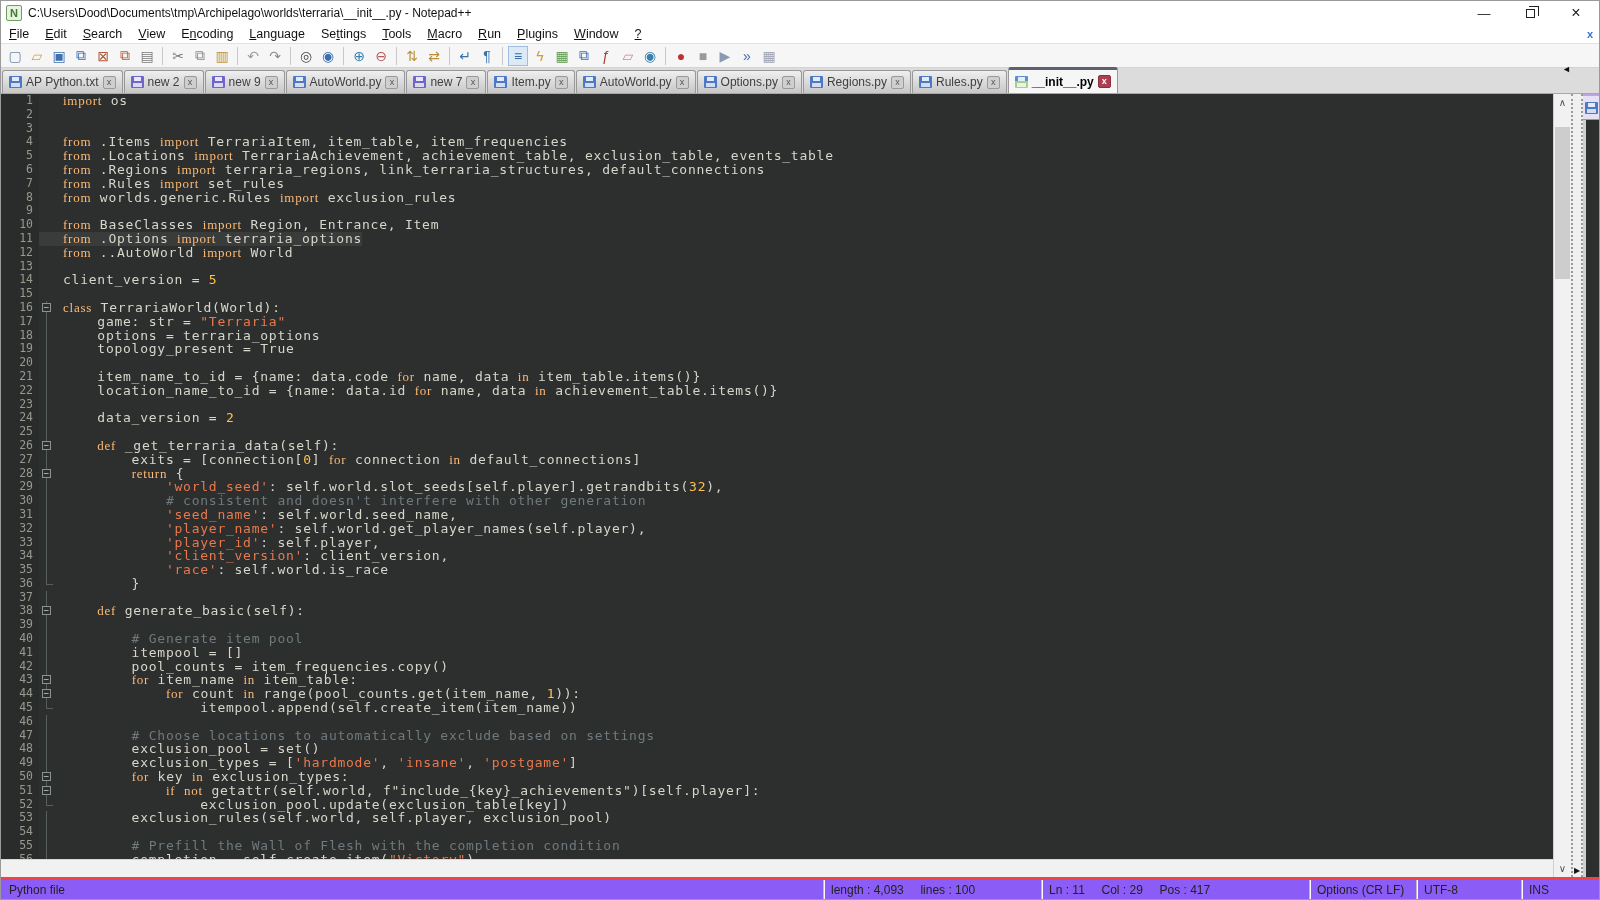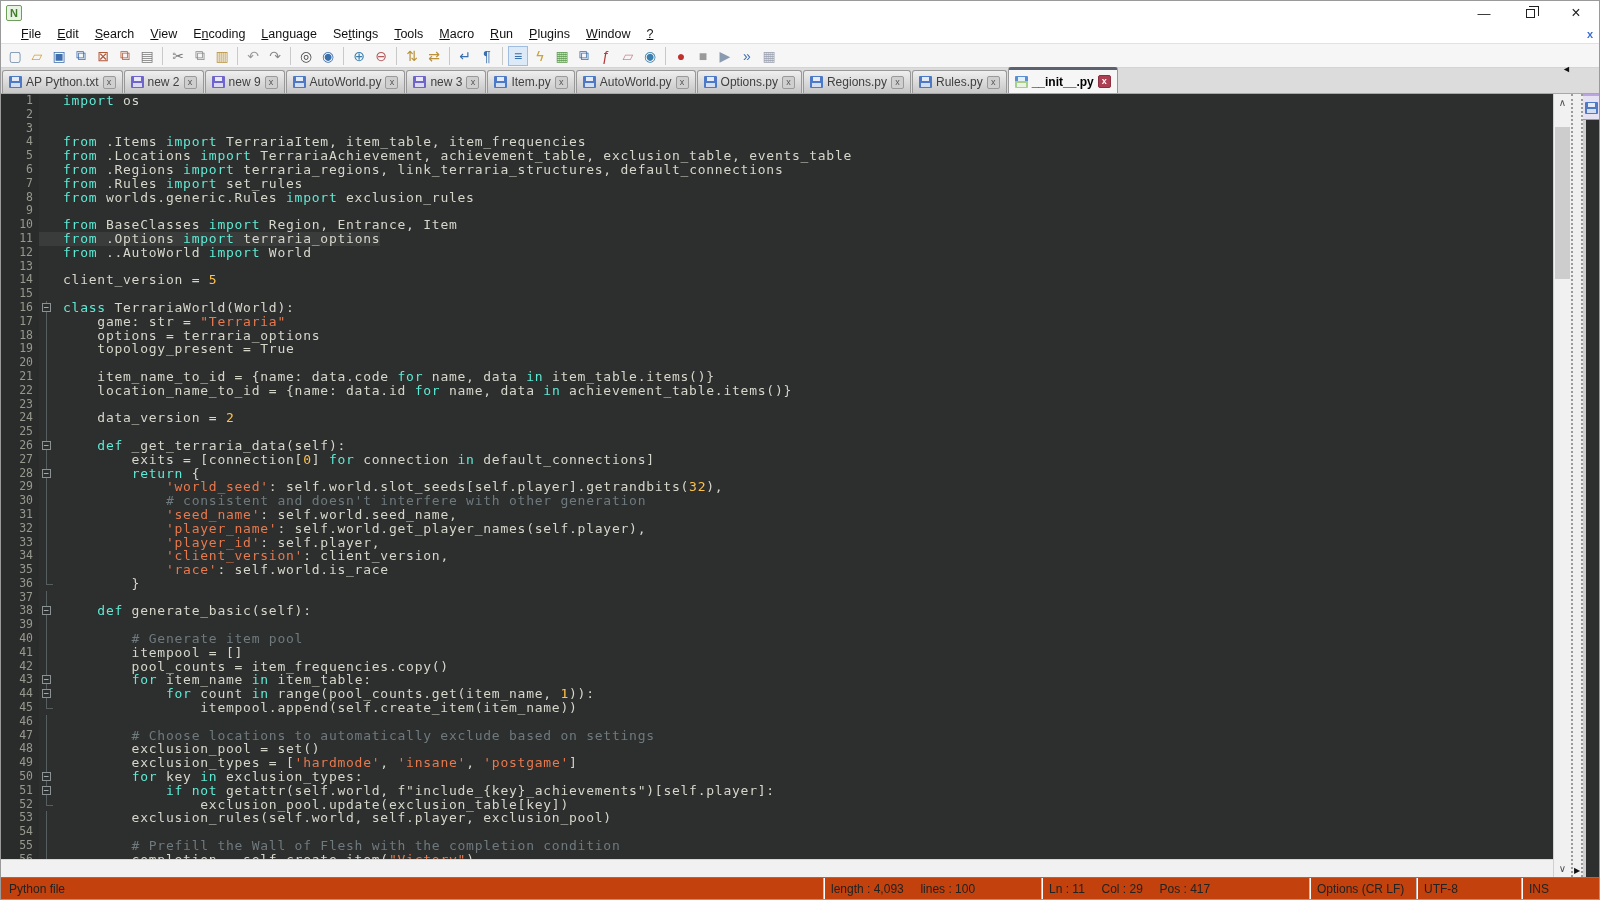--- a/index.html
+++ b/index.html
@@ -9,21 +9,21 @@
   
   .titlebar { height:24px; background:#ffffff; display:flex; align-items:center; flex:0 0 auto; }
   .app-icon { width:16px; height:16px; margin:0 6px 0 5px; background:#e9f3e4; border:1px solid #6d9f5a; border-radius:2px; color:#3f7d2c; font-size:11px; font-weight:bold; text-align:center; line-height:14px; }
   .title-text { font-size:12px; color:#121212; }
   .win-controls { margin-left:auto; display:flex; height:100%; }
   .win-btn { width:46px; height:100%; display:flex; align-items:center; justify-content:center; font-size:13px; color:#222; }
   .win-restore-glyph { position:relative; width:9px; height:9px; border:1px solid #222; background:#fff; }
   .win-restore-glyph::before { content:""; position:absolute; top:-4px; left:2px; width:9px; height:9px; border:1px solid #222; border-bottom:none; border-left:none; }
 
   
-  .menubar { height:18px; background:#ffffff; display:flex; align-items:center; padding-left:12px; flex:0 0 auto; }
+  .menubar { height:18px; background:#ffffff; display:flex; align-items:center; padding-left:0; flex:0 0 auto; }
   .menu-item { font-size:12.5px; color:#111; padding:0 8px; }
   .menu-item u { text-decoration:underline; }
   .menubar-x { margin-left:auto; margin-right:6px; color:#3a6fd8; font-size:11px; font-weight:bold; }
 
   
   .toolbar { height:25px; background:#f6f6f6; border-top:1px solid #e2e2e2; border-bottom:1px solid #d4d4d4; display:flex; align-items:center; padding-left:3px; flex:0 0 auto; }
   .tb-icon { width:20px; height:20px; display:inline-flex; align-items:center; justify-content:center; font-size:14px; margin:0 1px; border:1px solid transparent; }
   .tb-icon.pressed { background:#dce9f7; border:1px solid #9ebde0; }
   .tb-sep { width:1px; height:18px; background:#c9c9c9; margin:0 4px; }
 
@@ -47,52 +47,53 @@
   .editor { flex:1 1 auto; background:#2d2e2e; overflow:hidden; font-family:"DejaVu Sans Mono",monospace; font-size:13px; letter-spacing:0.75px; line-height:13.8px; white-space:pre; }
   .ln-row { height:13.8px; display:flex; align-items:stretch; }
   .ln-row.hl .code-cell, .ln-row.hl .fold-cell { background:#3a3b3b; }
   .num-cell { flex:0 0 38px; text-align:right; padding-right:6px; color:#969a8e; background:#2a2b2b; font-size:11.5px; letter-spacing:0; }
   .fold-cell { flex:0 0 16px; position:relative; background:#2d2e2e; }
   .fold-cell .bar { position:absolute; left:7px; top:0; bottom:0; width:1px; background:#565e60; }
   .fold-cell .bar.half { bottom:50%; }
   .fold-cell .hbar { position:absolute; left:7px; top:50%; width:7px; height:1px; background:#565e60; }
   .fold-box { position:absolute; left:3px; top:2px; width:9px; height:9px; border:1px solid #8a9294; background:#2d2e2e; color:#c9cdce; font-size:9px; line-height:7px; text-align:center; }
   .code-cell { padding-left:8px; color:#d6d7cb; }
-  .k { color:#5eead4; } .s { color:#e8794e; } .n { color:#ffc24a; } .c { color:#6e7a7e; } .d { color:#d6d7cb; }
+  .k { color:#fdba74;font-family:Liberation Serif, serif; } .s { color:#e8794e; } .n { color:#ffc24a; } .c { color:#6e7a7e; } .d { color:#d6d7cb; }
 
   
   .vscroll { flex:0 0 17px; background:#f1f1f1; display:flex; flex-direction:column; align-items:center; border-left:1px solid #d0d0d0; }
   .vs-arrow { height:17px; width:17px; text-align:center; font-size:10px; color:#505050; line-height:17px; }
   .vs-track { flex:1 1 auto; width:17px; position:relative; }
   .vs-thumb { position:absolute; top:16px; left:1px; width:15px; height:152px; background:#cdcdcd; }
   .splitter { flex:0 0 12px; background:#f0f0f0; border-left:2px dotted #9a9a9a; border-right:2px dotted #9a9a9a; position:relative; }
   .splitter .arr-bottom { position:absolute; bottom:2px; left:1px; font-size:8px; color:#111; }
   .sliver { flex:0 0 16px; background:#f0f0f0; display:flex; flex-direction:column; }
   .sliver-tab { height:26px; background:#e6e2f4; border-bottom:1px solid #9a9a9a; display:flex; align-items:center; justify-content:flex-start; padding-left:2px; border-top:2px solid #b9a6e0; }
   .sliver-edit { flex:1 1 auto; background:#2d2e2e; border-left:3px solid #cfcfcf; }
   .hscroll { flex:0 0 18px; background:#f1f1f1; border-top:1px solid #d8d8d8; }
 
   
-  .statusbar { flex:0 0 22px; background:#c2410c; border-top:1px solid #ef4444; display:flex; align-items:center; font-size:12px; color:#222; }
+  .statusbar { flex:0 0 22px; background:#8b5cf6; border-top:3px solid #ef4444; display:flex; align-items:center; font-size:12px; color:#222; }
   .sb-cell { height:100%; display:flex; align-items:center; padding-left:8px; white-space:pre; }
   .sb-cell + .sb-cell { border-left:1px solid #bdbdbd; box-shadow:inset 1px 0 0 #ffffff;padding-left:7px; }
   .sb-doctype { flex:0 0 822px; }
   .sb-length  { flex:0 0 218px; }
   .sb-pos     { flex:0 0 268px; }
   .sb-eol     { flex:0 0 107px; }
   .sb-enc     { flex:0 0 105px; }
   .sb-ins     { flex:1 1 auto; }
 </style>
 </head>
 <body>
 
 <div class="window">
 
   <div class="titlebar">
     <div class="app-icon">N</div>
+    <div class="title-text">C:\Users\Dood\Documents\tmp\Archipelago\worlds\terraria\__init__.py - Notepad++</div>
     <div class="win-controls">
       <div class="win-btn">—</div>
       <div class="win-btn">
           <span class="win-restore-glyph"></span>
         </div>
       <div class="win-btn" style="font-size:16px;">×</div>
     </div>
   </div>
 
   <div class="menubar">
@@ -173,21 +174,21 @@
         <span>new 9</span>
         <span class="tab-close">x</span>
       </div>
       <div class="tab">
         <span class="floppy blue"></span>
         <span>AutoWorld.py</span>
         <span class="tab-close">x</span>
       </div>
       <div class="tab">
         <span class="floppy purple"></span>
-        <span>new 3</span>
+        <span>new 7</span>
         <span class="tab-close">x</span>
       </div>
       <div class="tab">
         <span class="floppy blue"></span>
         <span>Item.py</span>
         <span class="tab-close">x</span>
       </div>
       <div class="tab">
         <span class="floppy blue"></span>
         <span>AutoWorld.py</span>

